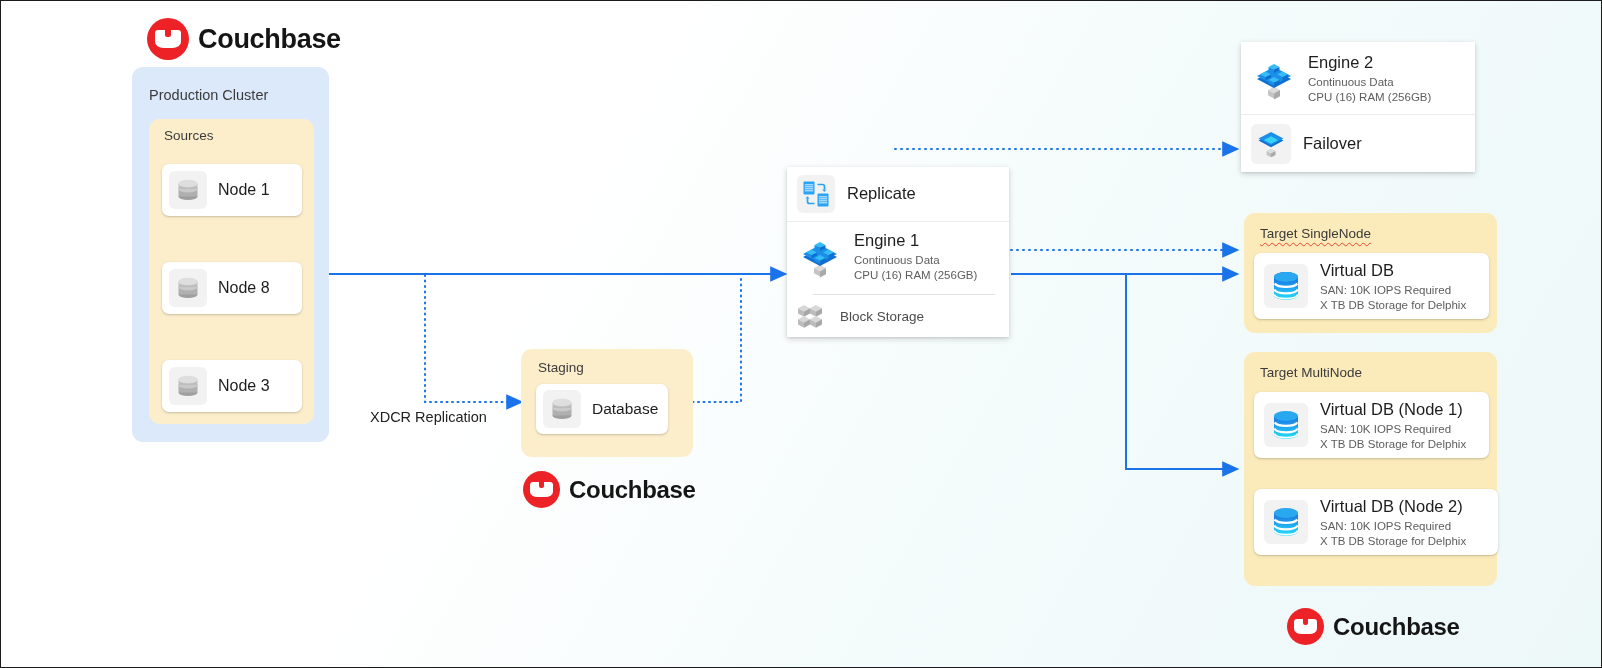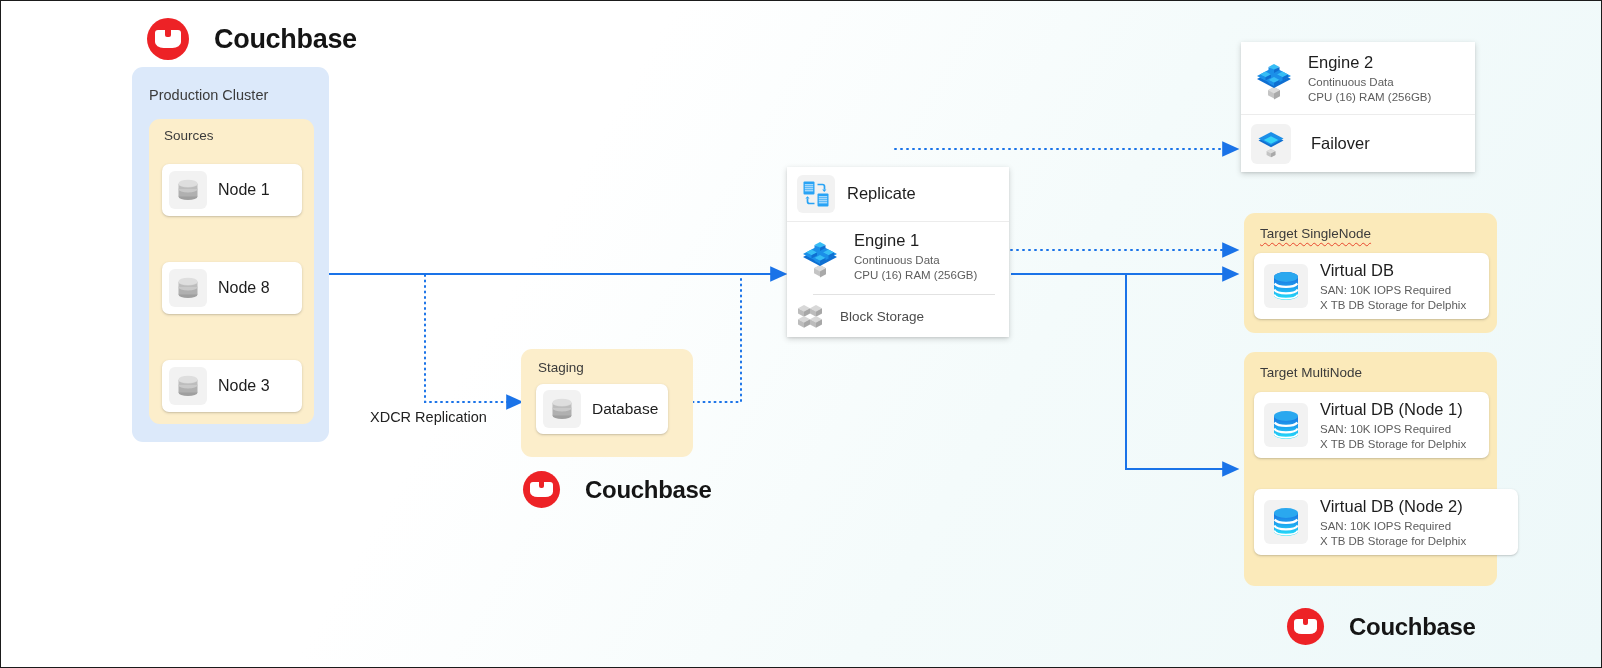--- a/index.html
+++ b/index.html
@@ -11,21 +11,21 @@
     position:relative;
     width:1602px;height:668px;
     box-sizing:border-box;
     border:1px solid #1b1b1b;
     background:linear-gradient(120deg,#ffffff 0%,#ffffff 34%,#f4fbfb 62%,#edf8f9 100%);
     overflow:hidden;
   }
   #wires{position:absolute;left:0;top:0;width:1602px;height:668px;pointer-events:none;}
 
   
-  .cb-logo{position:absolute;display:flex;align-items:center;gap:25px;}
+  .cb-logo{position:absolute;display:flex;align-items:center;gap:9px;}
   .cb-mark{border-radius:50%;background:#ED2226;position:relative;flex:0 0 auto;}
   .cb-mark::before{
     content:"";position:absolute;background:#ffffff;
     left:20%;top:29%;width:60%;height:42%;
     border-radius:3px 3px 34% 34%;
   }
   .cb-mark::after{
     content:"";position:absolute;background:#ED2226;
     left:43.5%;top:29%;width:13%;height:17%;
     border-radius:0 0 2px 2px;
@@ -310,21 +310,21 @@
         </svg>
       </div>
       <div class="card-text">
         <div class="card-title" style="font-size:16.5px;margin-bottom:2px;">Engine 2</div>
         <div class="card-sub" style="font-size:11.5px;">Continuous Data</div>
         <div class="card-sub" style="font-size:11.5px;">CPU (16) RAM (256GB)</div>
       </div>
     </div>
     <div class="row-sep" style="top:72px;"></div>
 
-    <div class="row" style="left:0;top:74px;width:234px;height:56px;padding-left:10px;gap:20px;">
+    <div class="row" style="left:0;top:74px;width:234px;height:56px;padding-left:10px;gap:12px;">
       <div class="icon-tile" style="width:40px;height:40px;">
         <svg width="32" height="32" viewBox="0 0 32 32" aria-hidden="true">
           <path d="M16,21 l4.4,2.3 v3.6 l-4.4,2.3 l-4.4,-2.3 v-3.6 z" fill="#c4c4c4"></path>
           <path d="M16,21 l4.4,2.3 l-4.4,2.3 l-4.4,-2.3 z" fill="#dcdcdc"></path>
           <path d="M16,25.6 v3.6 l4.4,-2.3 v-3.6 z" fill="#a9a9a9"></path>
           <path d="M16,6 l12.5,6.6 l-12.5,6.6 l-12.5,-6.6 z" fill="#0f6fd1"></path>
           <path d="M16,4 l12.5,6.6 l-12.5,6.6 l-12.5,-6.6 z" fill="#1b8fe8"></path>
           <path d="M16,8.2 l7.2,3.8 l-7.2,3.8 l-7.2,-3.8 z" fill="#36d3f7"></path>
         </svg>
       </div>
@@ -382,21 +382,21 @@
         <path d="M4.2,25.5 a12,5 0 0 0 23.6,0" fill="none" stroke="#ffffff" stroke-width="1.8"></path>
       </svg>
     </div>
     <div class="card-text">
       <div class="card-title">Virtual DB (Node 1)</div>
       <div class="card-sub">SAN: 10K IOPS Required</div>
       <div class="card-sub">X TB DB Storage for Delphix</div>
     </div>
   </div>
 
-  <div class="card vdb-card" style="left:1253px;top:488px;width:264px;height:66px;">
+  <div class="card vdb-card" style="left:1253px;top:488px;width:244px;height:66px;">
     <div class="icon-tile">
       <svg width="32" height="34" viewBox="0 0 32 34" aria-hidden="true">
         <defs>
           <linearGradient id="vdbg3" x1="0" y1="0" x2="0" y2="1">
             <stop offset="0%" stop-color="#1b6fe0"></stop>
             <stop offset="50%" stop-color="#1fa7f0"></stop>
             <stop offset="100%" stop-color="#24e3fa"></stop>
           </linearGradient>
         </defs>
         <path d="M4,8 v18 a12,5 0 0 0 24,0 v-18 z" fill="url(#vdbg3)"></path>

